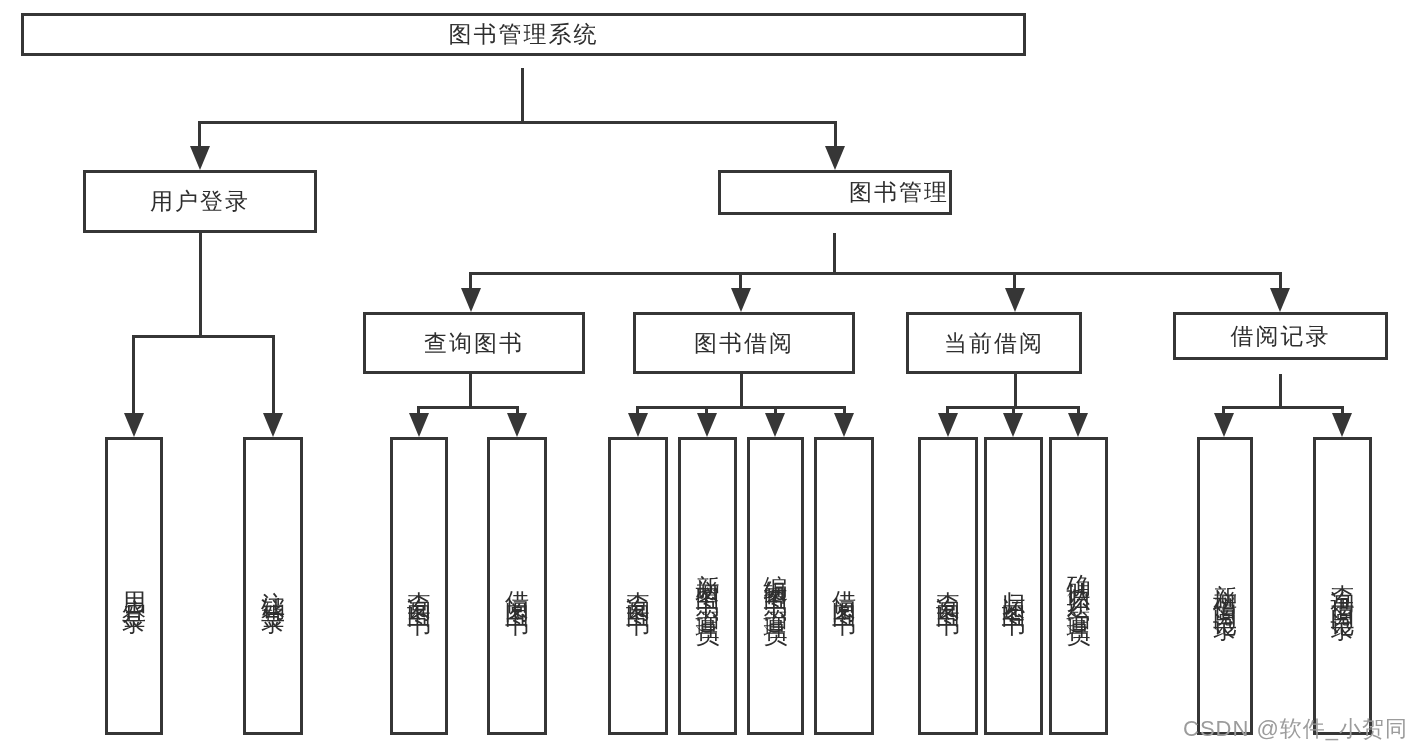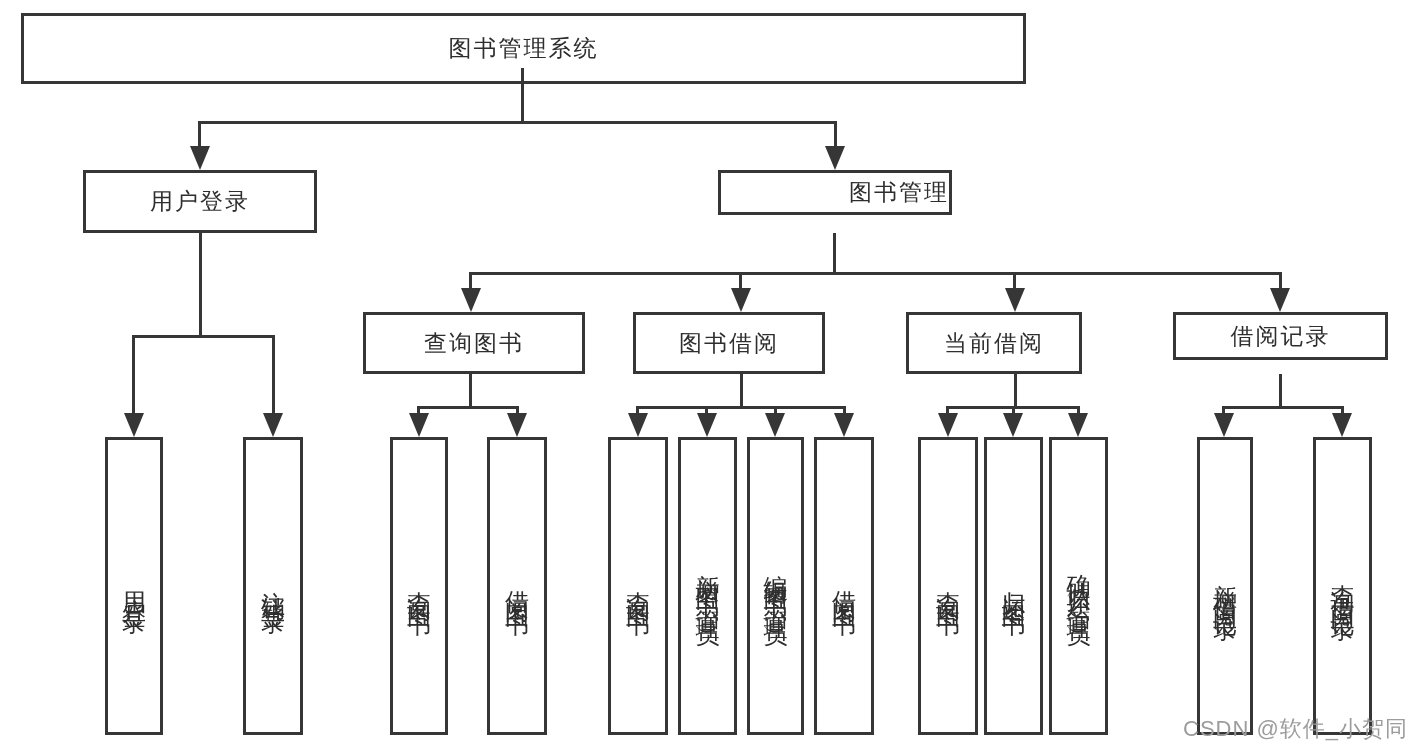--- a/index.html
+++ b/index.html
@@ -25,35 +25,35 @@
     border-top:24px solid #363636;
   }
   .watermark{
     position:absolute;top:714px;left:1183px;font-size:22px;color:#9c9c9c;
     letter-spacing:1px;z-index:6;white-space:nowrap;
   }
 </style>
 </head>
 <body>
 
-<div class="box" style="left:21px;top:13px;width:1005px;height:71px;">
+<div class="box" style="left:21px;top:13px;width:1005px;height:43px;">
   <span class="hlabel">图书管理系统</span>
 </div>
 
 <div class="box" style="left:83px;top:170px;width:234px;height:63px;">
   <span class="hlabel">用户登录</span>
 </div>
 <div class="box" style="left:718px;top:170px;width:234px;height:45px;justify-content:flex-end;">
   <span class="hlabel">图书管理</span>
 </div>
 
 <div class="box" style="left:363px;top:312px;width:222px;height:62px;">
   <span class="hlabel">查询图书</span>
 </div>
-<div class="box" style="left:633px;top:312px;width:192px;height:62px;">
+<div class="box" style="left:633px;top:312px;width:222px;height:62px;">
   <span class="hlabel">图书借阅</span>
 </div>
 <div class="box" style="left:906px;top:312px;width:176px;height:62px;">
   <span class="hlabel">当前借阅</span>
 </div>
 <div class="box" style="left:1173px;top:312px;width:215px;height:48px;">
   <span class="hlabel">借阅记录</span>
 </div>
 
 <div class="box leaf" style="left:105px;top:437px;width:58px;height:298px;">

